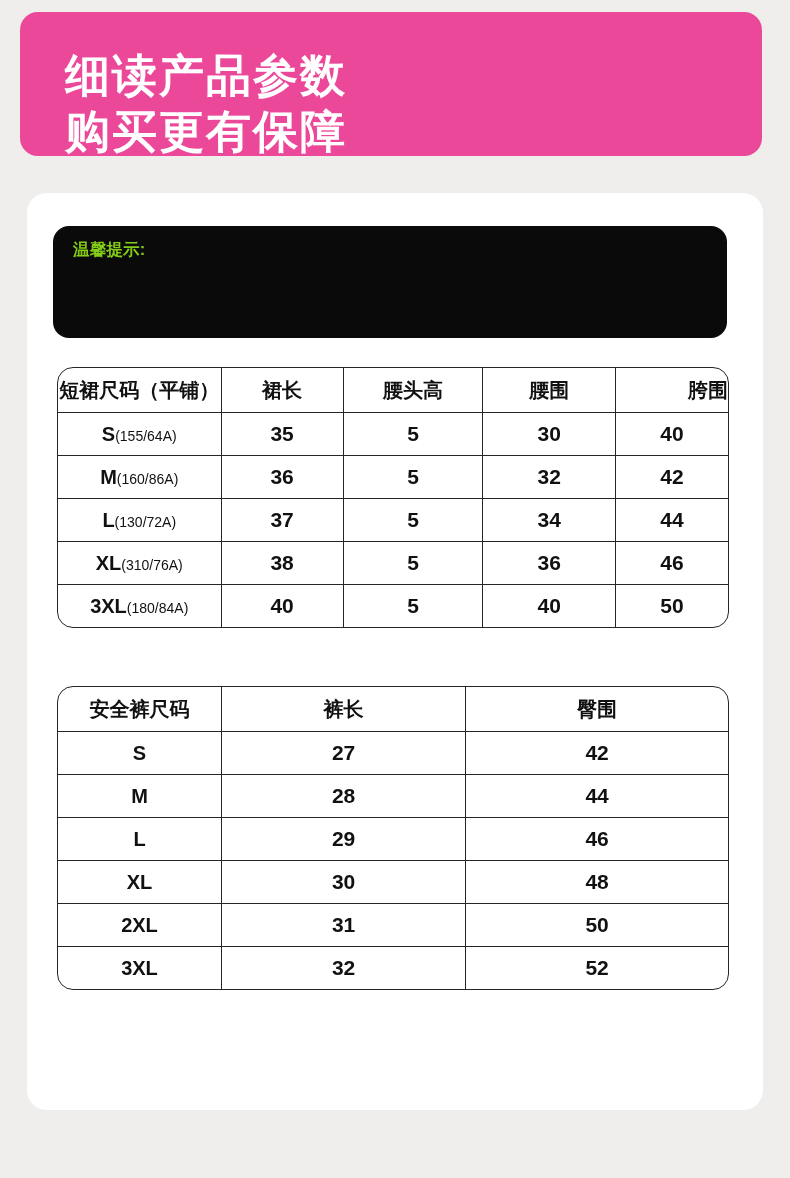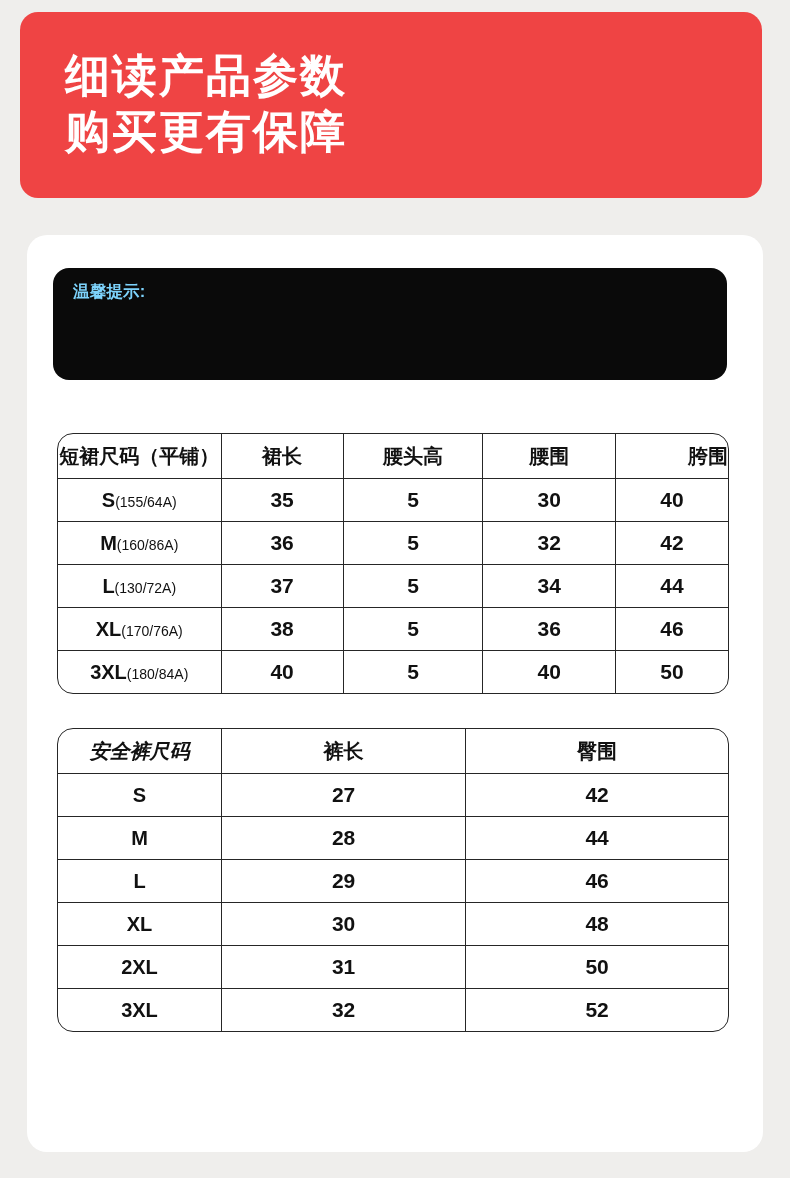--- a/index.html
+++ b/index.html
@@ -5,23 +5,23 @@
   html,body{margin:0;padding:0;}
   body{
     width:790px;height:1178px;overflow:hidden;
     background:#efeeec;
     font-family:"Liberation Sans", sans-serif;
     color:#111;
   }
   
   .banner{
     margin:12px 20px 0 20px;
-    width:742px;height:186px;
-    box-sizing:border-box;
-    background:#ef4444;
+    width:742px;height:144px;
+    box-sizing:border-box;
+    background:#ec4899;
     border-radius:18px;
     padding:36px 30px 0 45px;
   }
   .banner-line{
     color:#ffffff;
     font-size:45px;
     font-weight:900;
     line-height:56px;
     letter-spacing:2px;
     white-space:nowrap;
@@ -35,40 +35,40 @@
     border-radius:20px;
   }
   
   .tips{
     position:relative;top:33px;margin-left:26px;
     width:674px;height:112px;
     box-sizing:border-box;
     background:#0a0a0a;
     border-radius:16px;
     padding:11px 16px 0 20px;
-    color:#7dd3fc;
+    color:#84cc16;
     font-size:16.5px;
     font-weight:700;
     line-height:25px;
     letter-spacing:0.2px;
   }
   .tips-lines div{white-space:nowrap;}
   .tips-lines div:nth-child(2){padding-left:18px;}
   
   .tbl-wrap{
     position:relative;
     margin-left:30px;
     width:672px;
     box-sizing:border-box;
     border:1.5px solid #262626;
     border-radius:16px;
     overflow:hidden;
     background:#fff;
   }
-  .tbl-wrap.first{top:86px;}
+  .tbl-wrap.first{top:62px;}
   .tbl-wrap.second{top:120px;}
   table{
     width:100%;
     border-collapse:separate;border-spacing:0;
     table-layout:fixed;
   }
   th,td{
     text-align:center;vertical-align:middle;
     height:42px;
     border-left:1.5px solid #262626;
@@ -81,21 +81,21 @@
   thead tr > *{border-top:none;}
   tbody td{font-weight:600;font-size:21px;}
   td.size-cell .sz{font-weight:800;font-size:20px;}
   td.size-cell .spec{font-weight:500;font-size:14px;}
   
   .t1 thead th:nth-child(1){width:24.4%;}
   .t1 thead th:nth-child(2){width:18.2%;}
   .t1 thead th:nth-child(3){width:20.8%;}
   .t1 thead th:nth-child(4){width:19.8%;}
   .t1 thead th:nth-child(5){width:16.8%;text-align:right;}
-  .t2 thead th:nth-child(1){width:24.4%;font-style:italic;}
+  .t2 thead th:nth-child(1){width:24.4%;}
   .t2 thead th:nth-child(2){width:36.4%;}
   .t2 thead th:nth-child(3){width:39.2%;text-align:center;}
 </style>
 </head>
 <body>
 
 <div class="banner">
   <div class="banner-line">细读产品参数</div>
   <div class="banner-line">购买更有保障</div>
 </div>
@@ -133,21 +133,21 @@
             <td>42</td>
           </tr>
           <tr>
             <td class="size-cell"><span class="sz">L</span><span class="spec">(130/72A)</span></td>
             <td>37</td>
             <td>5</td>
             <td>34</td>
             <td>44</td>
           </tr>
           <tr>
-            <td class="size-cell"><span class="sz">XL</span><span class="spec">(170/76A)</span></td>
+            <td class="size-cell"><span class="sz">XL</span><span class="spec">(310/76A)</span></td>
             <td>38</td>
             <td>5</td>
             <td>36</td>
             <td>46</td>
           </tr>
           <tr>
             <td class="size-cell"><span class="sz">3XL</span><span class="spec">(180/84A)</span></td>
             <td>40</td>
             <td>5</td>
             <td>40</td>

